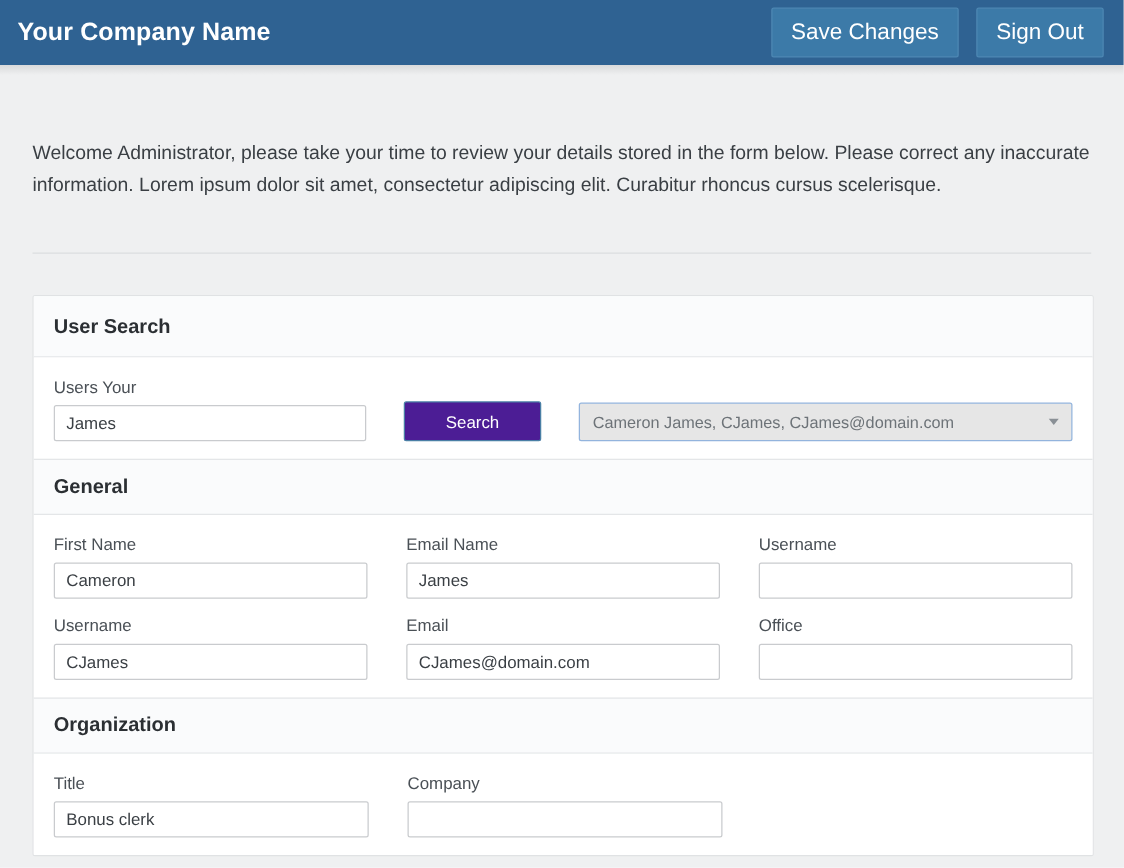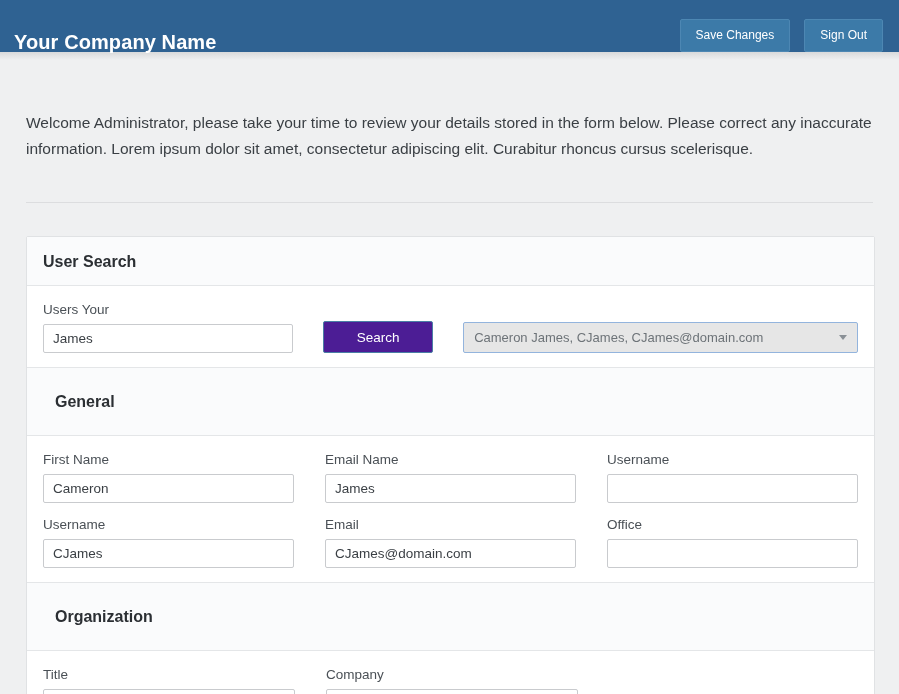--- a/index.html
+++ b/index.html
@@ -12,21 +12,21 @@
     background: #eff0f1;
     font-family: "Liberation Sans", sans-serif;
   }
 
   
   .navbar {
     position: relative;
     height: 52px;
     background: #2f6292;
     display: flex;
-    align-items: flex-end;
+    align-items: center;
     padding: 0 16px 0 14px;
   }
   .navbar-brand {
     color: #ffffff;
     font-size: 20px;
     font-weight: bold;
     letter-spacing: .1px;
     line-height: 1;
     flex: 1 1 auto;
     white-space: nowrap;
@@ -34,21 +34,21 @@
   .navbar-actions {
     display: flex;
     align-items: center;
     gap: 14px;
     flex: 0 0 auto;
   }
   .nav-btn {
     background: #3c7aa8;
     border: 1px solid #4d87b3;
     color: #ffffff;
-    font-size: 12px;
+    font-size: 18px;
     font-family: "Liberation Sans", sans-serif;
     padding: 8px 15px 9px;
     border-radius: 2px;
     line-height: 1.2;
     cursor: pointer;
     white-space: nowrap;
   }
   .navbar-shadow {
     height: 8px;
     background: linear-gradient(to bottom, #d9dadb 0%, #eff0f1 100%);
@@ -92,21 +92,21 @@
     color: #2b2f33;
     line-height: 1.1;
   }
   .section-heading {
     background: #fafbfc;
     border-top: 1px solid #e4e6e8;
     border-bottom: 1px solid #e4e6e8;
     padding: 13px 16px 12px;
   }
   .section-title {
-    margin: 12px;
+    margin: 0;
     font-size: 16px;
     font-weight: bold;
     color: #2b2f33;
     line-height: 1.1;
   }
 
   .panel-body {
     padding: 16px 16px 14px;
     background: #ffffff;
   }

